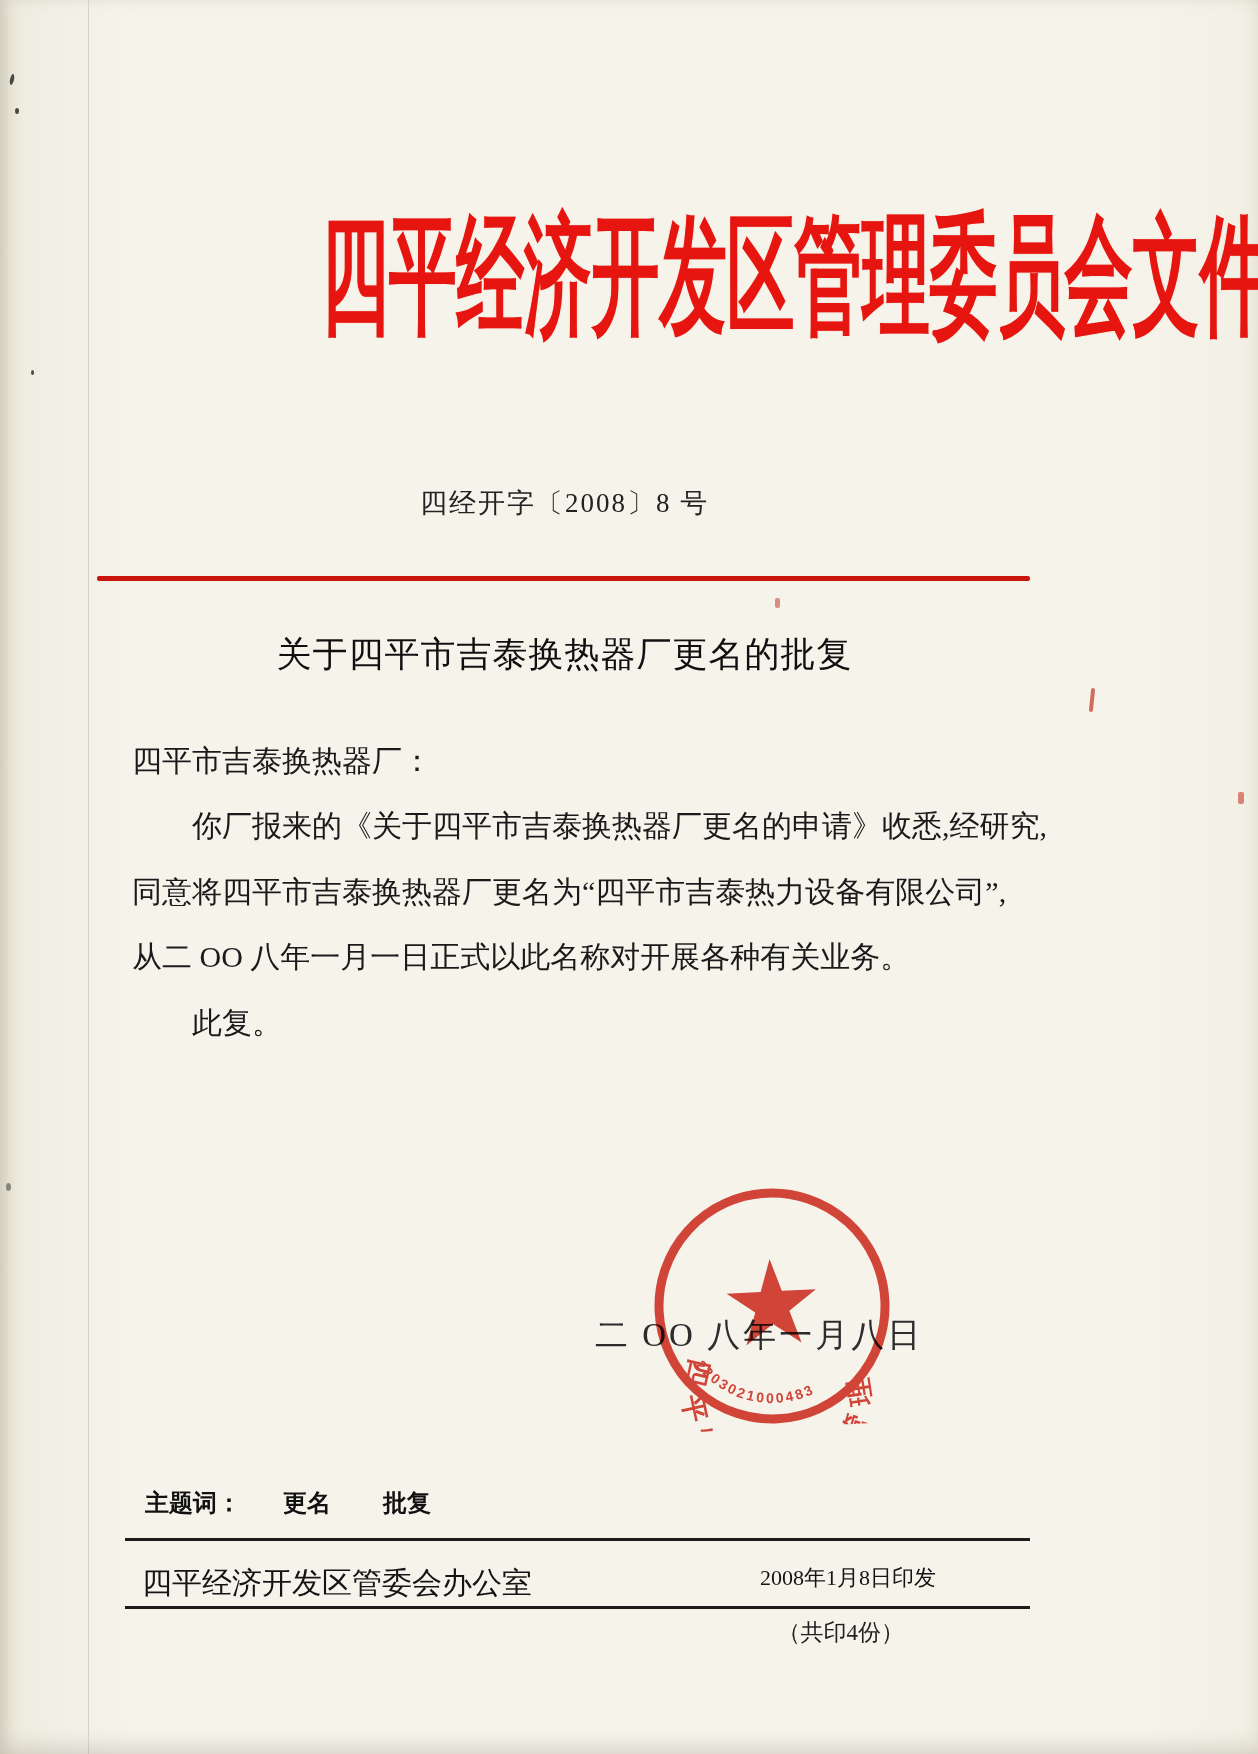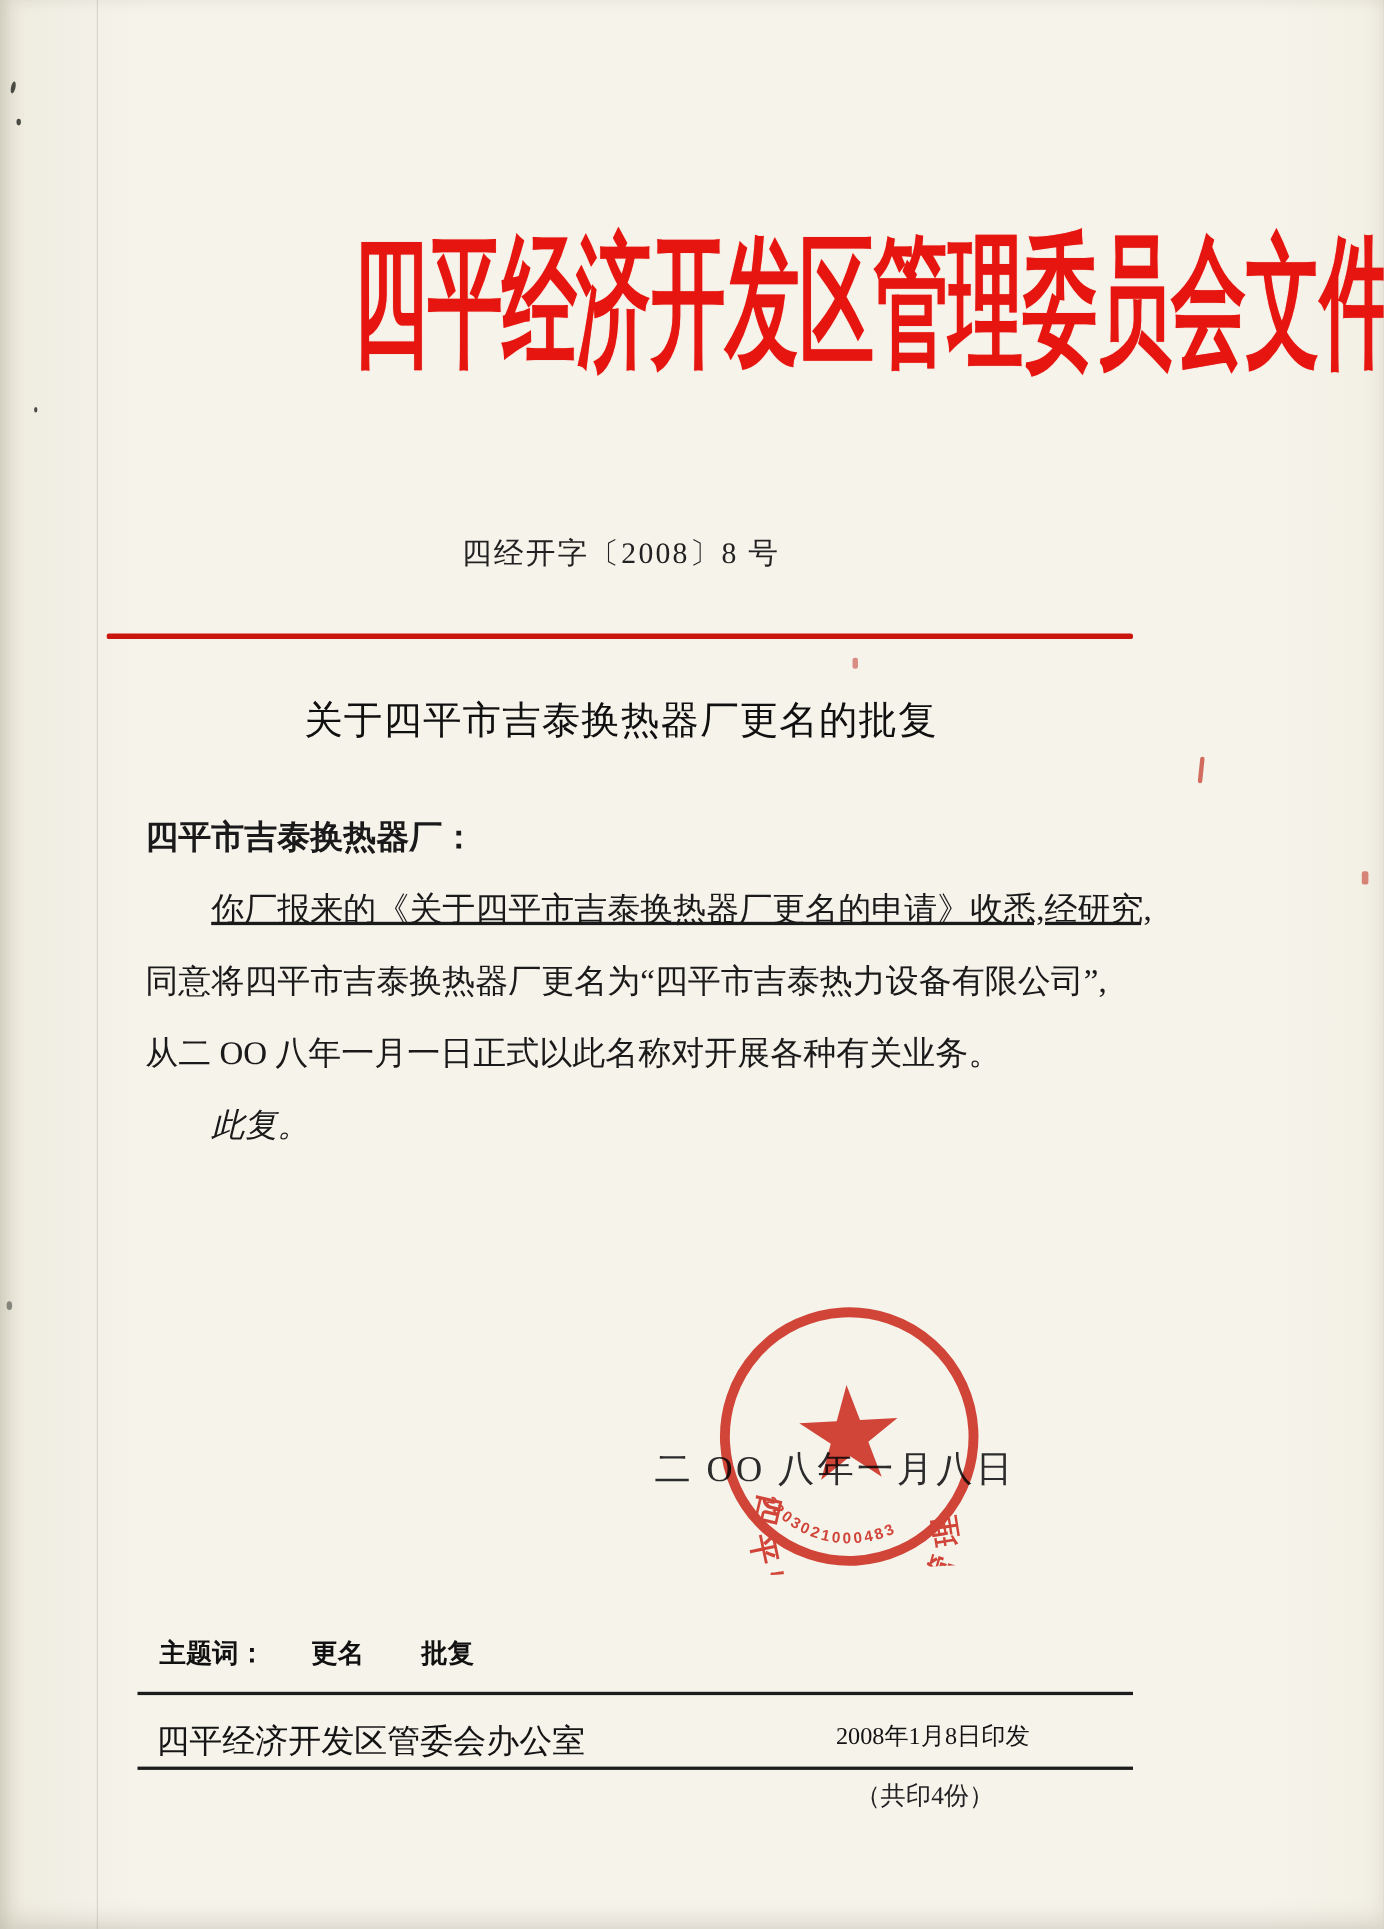--- a/index.html
+++ b/index.html
@@ -16,26 +16,26 @@
     position:absolute;top:186px;left:0;width:100%;text-align:center;
     font-family:"Liberation Serif","DejaVu Serif",serif;font-weight:bold;
     font-size:130px;line-height:1.04;white-space:nowrap;color:#e6150f;
     transform:scaleX(.52);transform-origin:50% 50%;
     text-shadow:0 0 1px rgba(230,21,15,.55);
   }
   .doc-number{position:absolute;top:462px;left:0;width:100%;text-align:center;font-size:27px;letter-spacing:2px;color:#222;}
   .red-rule{position:absolute;top:553px;left:0;width:933px;height:5px;background:#c9150c;border-radius:2px;}
   .subject{position:absolute;top:608px;left:0;width:100%;text-align:center;
     font-family:"Liberation Sans","DejaVu Sans",sans-serif;font-weight:400;font-size:35px;letter-spacing:1px;color:#101010;}
-  .salutation{position:absolute;top:718px;left:35px;font-size:30px;color:#1a1a1a;font-weight:bold;}
+  .salutation{position:absolute;top:718px;left:35px;font-size:30px;color:#1a1a1a;}
   .body-line{position:absolute;left:35px;width:905px;font-size:30px;color:#1a1a1a;white-space:nowrap;}
-  .body-line.l1{top:783px;text-indent:60px;text-decoration:underline;}
+  .body-line.l1{top:783px;text-indent:60px;}
   .body-line.l2{top:849px;}
   .body-line.l3{top:914px;}
-  .closing{position:absolute;top:980px;left:95px;font-size:30px;color:#1a1a1a;font-style:italic;}
+  .closing{position:absolute;top:980px;left:95px;font-size:30px;color:#1a1a1a;}
 
   .date-line{position:absolute;top:1290px;left:498px;font-size:33px;letter-spacing:3px;color:#2c2c2c;}
 
   .seal{position:absolute;left:553px;top:1161px;width:244px;height:244px;mix-blend-mode:multiply;opacity:.93;transform:rotate(-3deg);}
   .seal text{font-family:"Liberation Sans","DejaVu Sans",sans-serif;font-weight:bold;fill:#d6392e;}
 
   .keywords{position:absolute;top:1464px;left:48px;font-family:"Liberation Sans","DejaVu Sans",sans-serif;
     font-weight:700;font-size:24px;color:#111;}
   .keywords .kw-label{margin-right:42px;}
   .keywords .kw1{margin-right:52px;}

